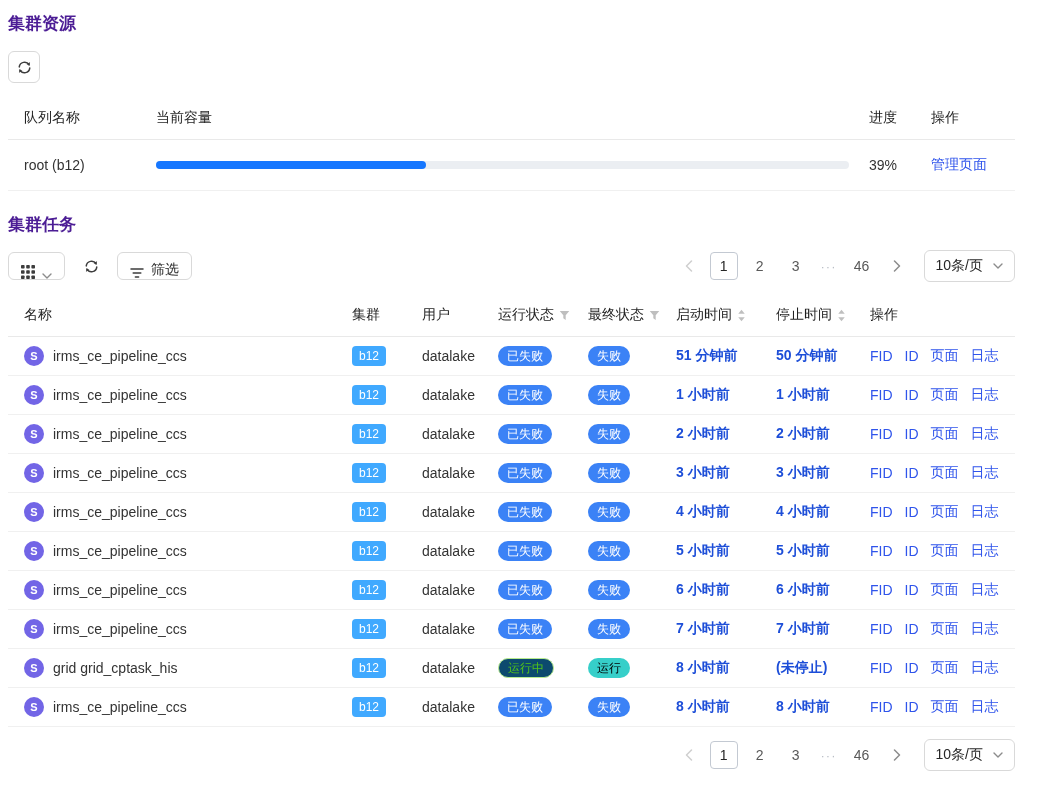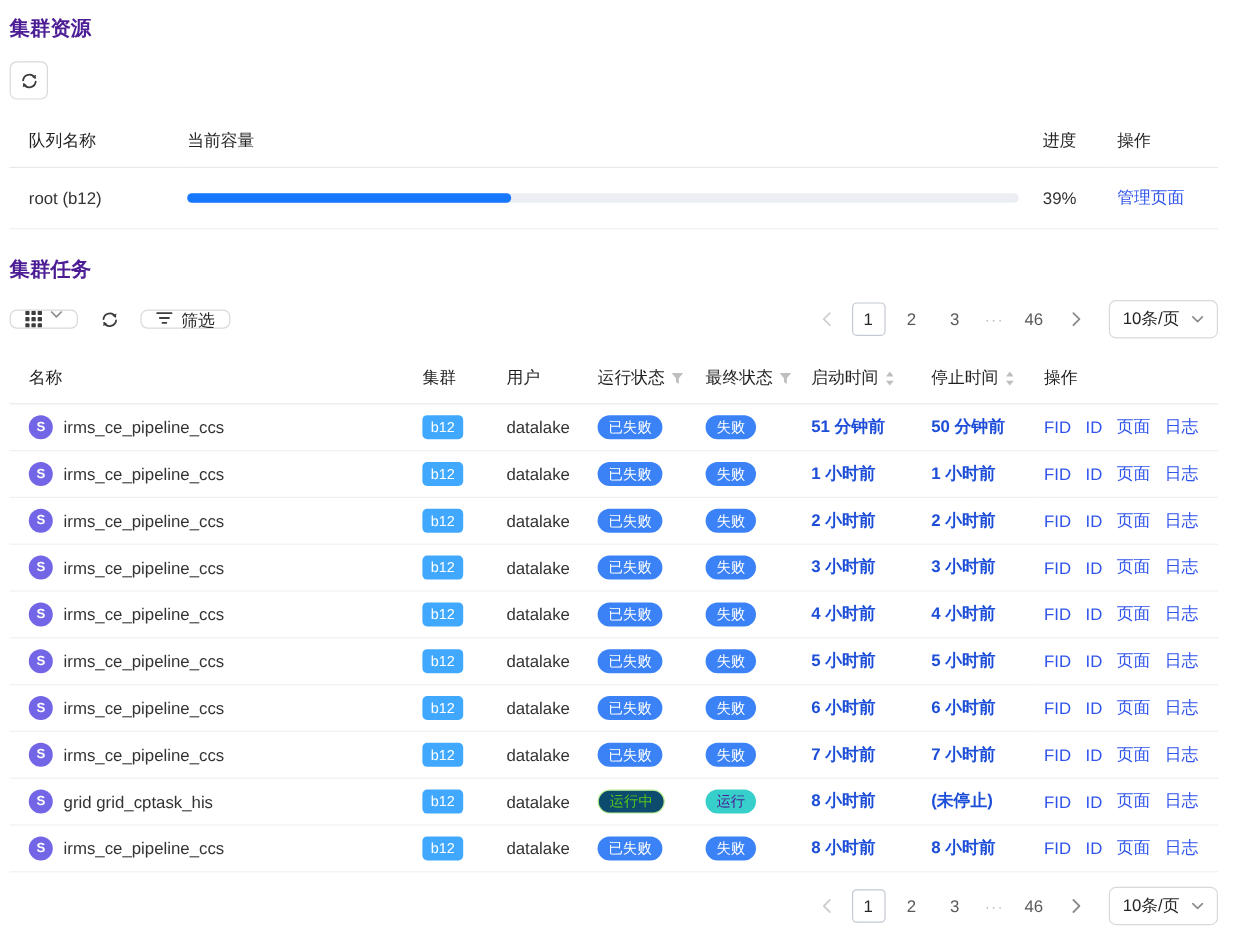--- a/index.html
+++ b/index.html
@@ -36,22 +36,22 @@
   .res-table td { padding-top: 16px; padding-bottom: 16px; }
   .progress-track { height: 8px; background: #ebeef2; border-radius: 4px; margin-right: 4px; }
   .progress-fill { height: 8px; background: #1677ff; border-radius: 4px; width: 0; }
 
   .link { color: #2f54eb; text-decoration: none; cursor: pointer; }
 
   .tasks-title { margin-top: 22px; }
 
   .toolbar { margin-top: 14px; display: flex; align-items: center; gap: 12px; }
   .btn {
-    height: 16px; border: 1px solid #d9d9d9; border-radius: 6px; background: #fff;
-    display: inline-flex; align-items: flex-start; gap: 7px; padding: 0 12px;
+    height: 28px; border: 1px solid #d9d9d9; border-radius: 6px; background: #fff;
+    display: inline-flex; align-items: flex-end; gap: 7px; padding: 0 12px;
     font-size: 14px; color: #262626; cursor: pointer;
   }
   .summary { font-size: 14px; color: #262626; margin-left: 4px; }
   .num { font-weight: 700; }
   .num-blue { color: #1677ff; }
   .num-green { color: #52c41a; }
   .num-red { color: #f5222d; }
 
   .pager { display: inline-flex; align-items: center; gap: 8px; }
   .toolbar .pager { margin-left: auto; }
@@ -76,21 +76,21 @@
   .avatar {
     width: 20px; height: 20px; border-radius: 50%; background: #7265e6; color: #fff;
     font-size: 11px; font-weight: 700; display: inline-flex; align-items: center; justify-content: center; flex: none;
   }
   .task-name { color: #333; }
 
   .badge { display: inline-block; font-size: 12px; line-height: 20px; padding: 0 9px; border-radius: 10px; }
   .badge-cluster { background: #40a9ff; color: #fff; border-radius: 4px; padding: 0 7px; font-weight: 400; }
   .badge-danger { background: #3b82f6; color: #fff; }
   .badge-success { background: #0c4a6e; border: 1px solid #b7eb8f; color: #52c41a; line-height: 18px; }
-  .badge-cyan { background: #36cfc9; color: #4c1d95; text-align: right; }
+  .badge-cyan { background: #36cfc9; color: #000000; text-align: right; }
 
   .time { font-weight: 700; color: #1d4ed8; }
   .cell-actions { display: flex; align-items: center; gap: 12px; }
 
   .bottom-bar { display: flex; justify-content: flex-end; margin-top: 12px; }
 </style>
 </head>
 <body>
 
 <div class="page">

